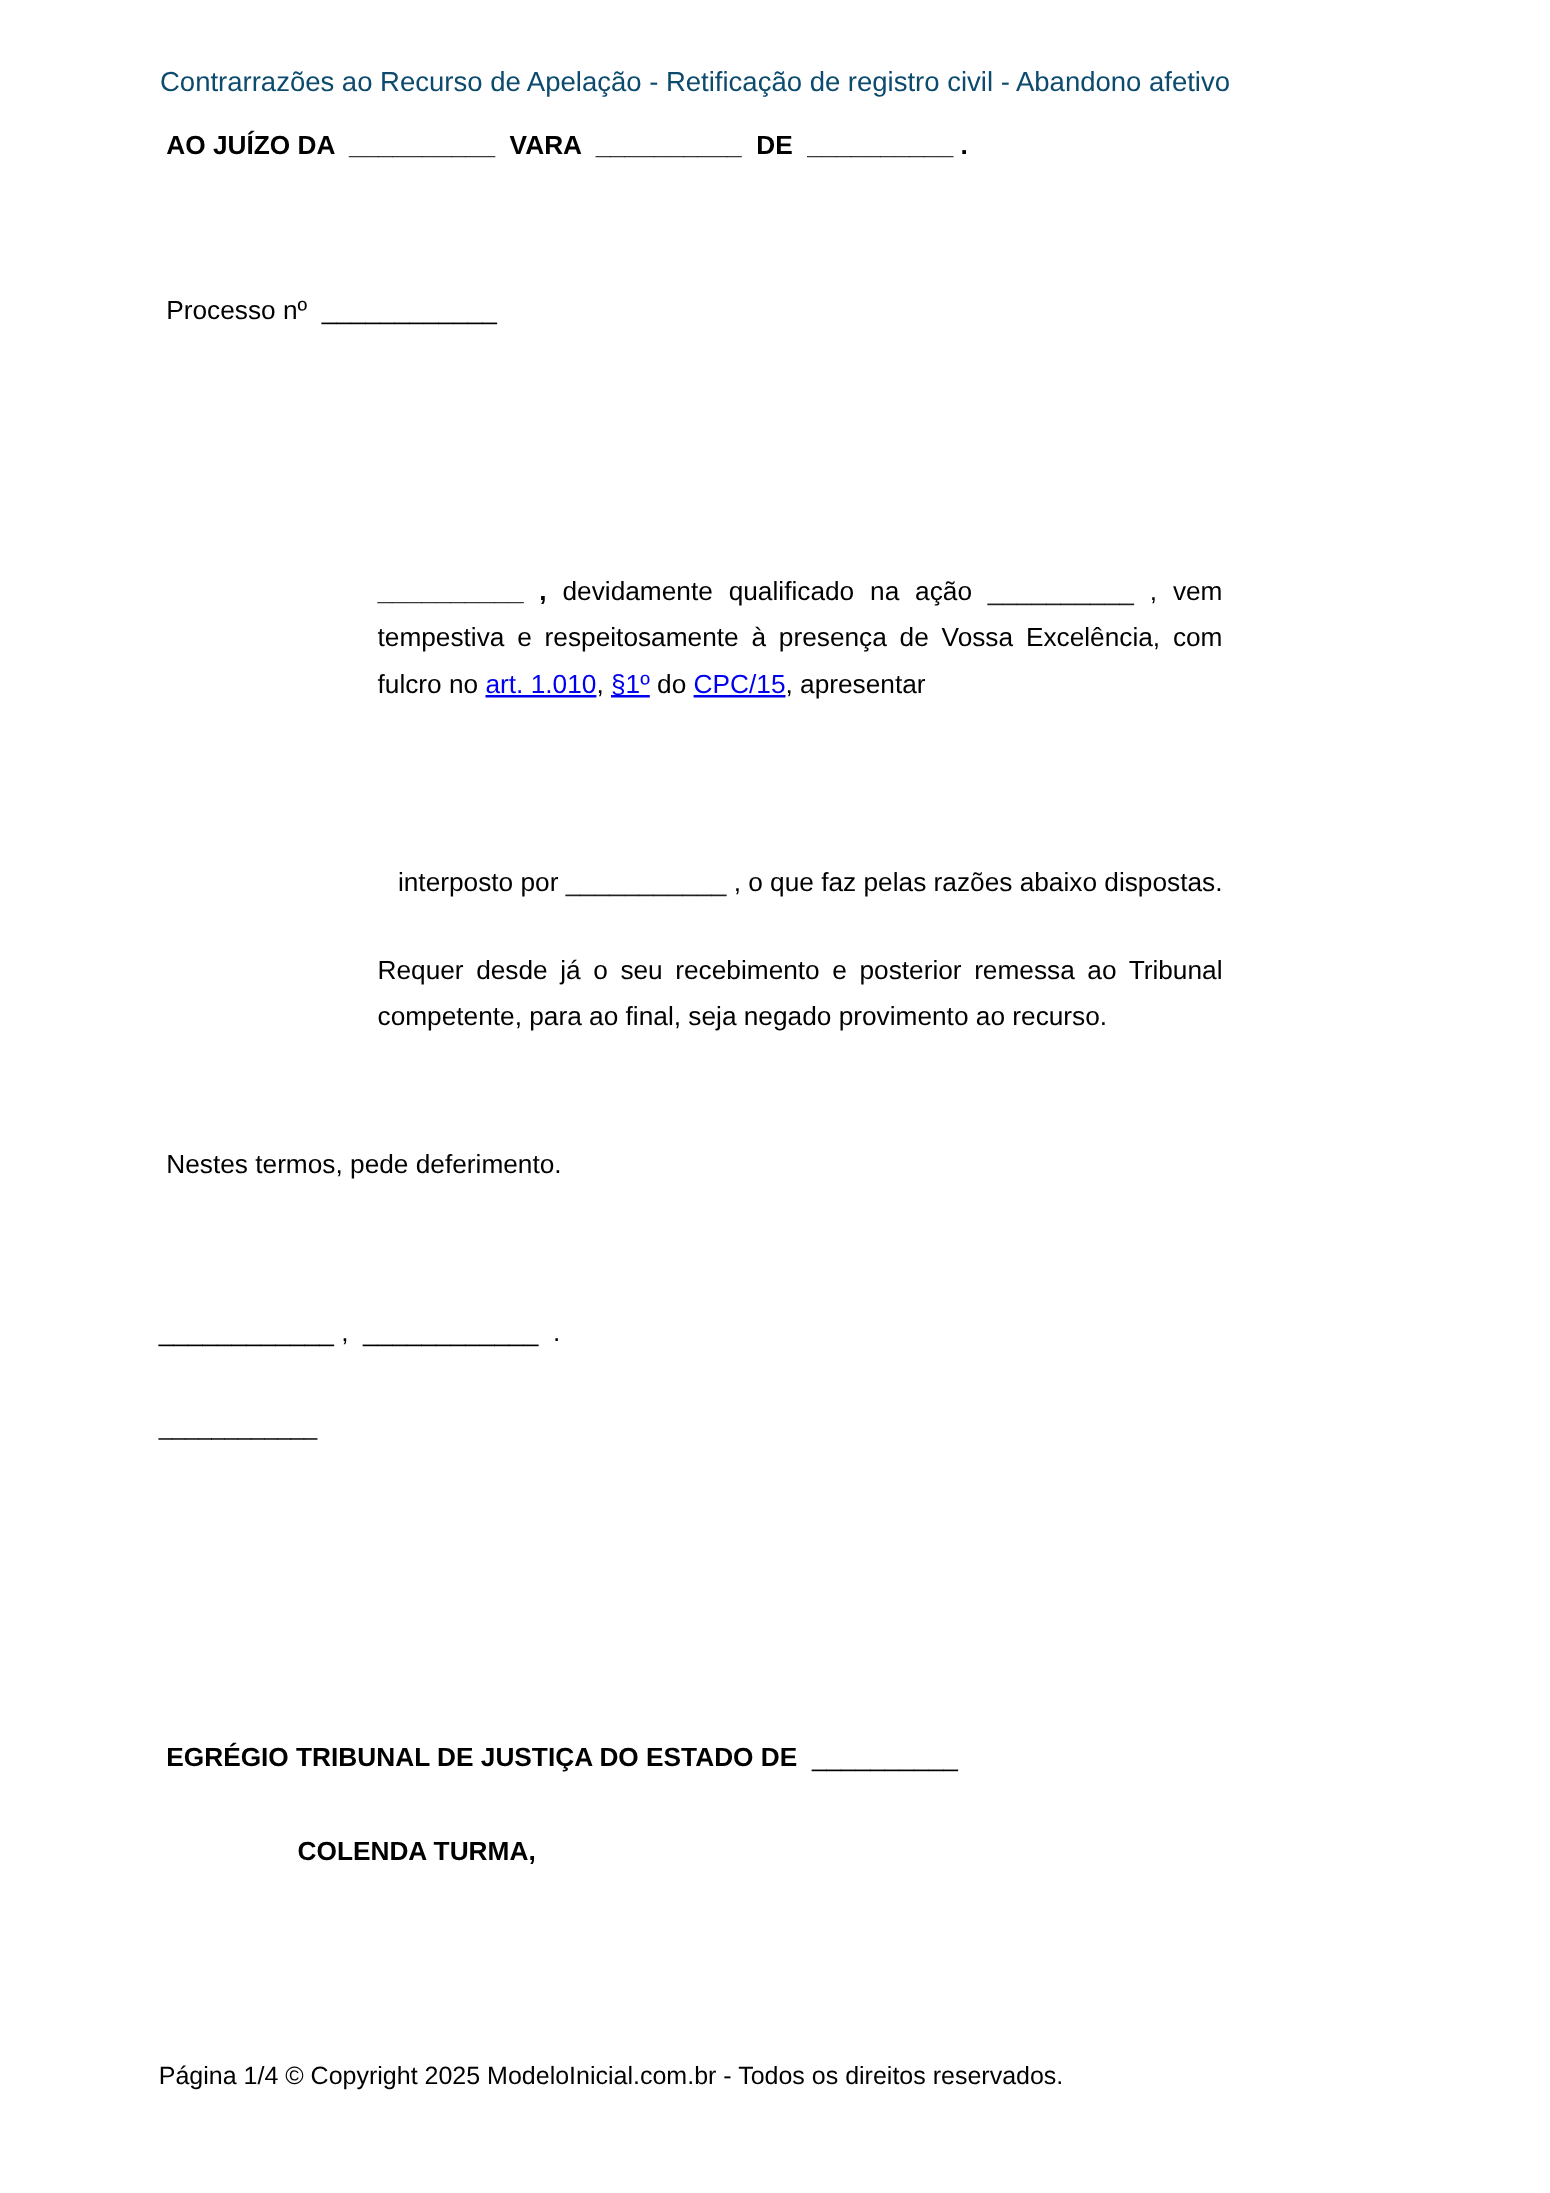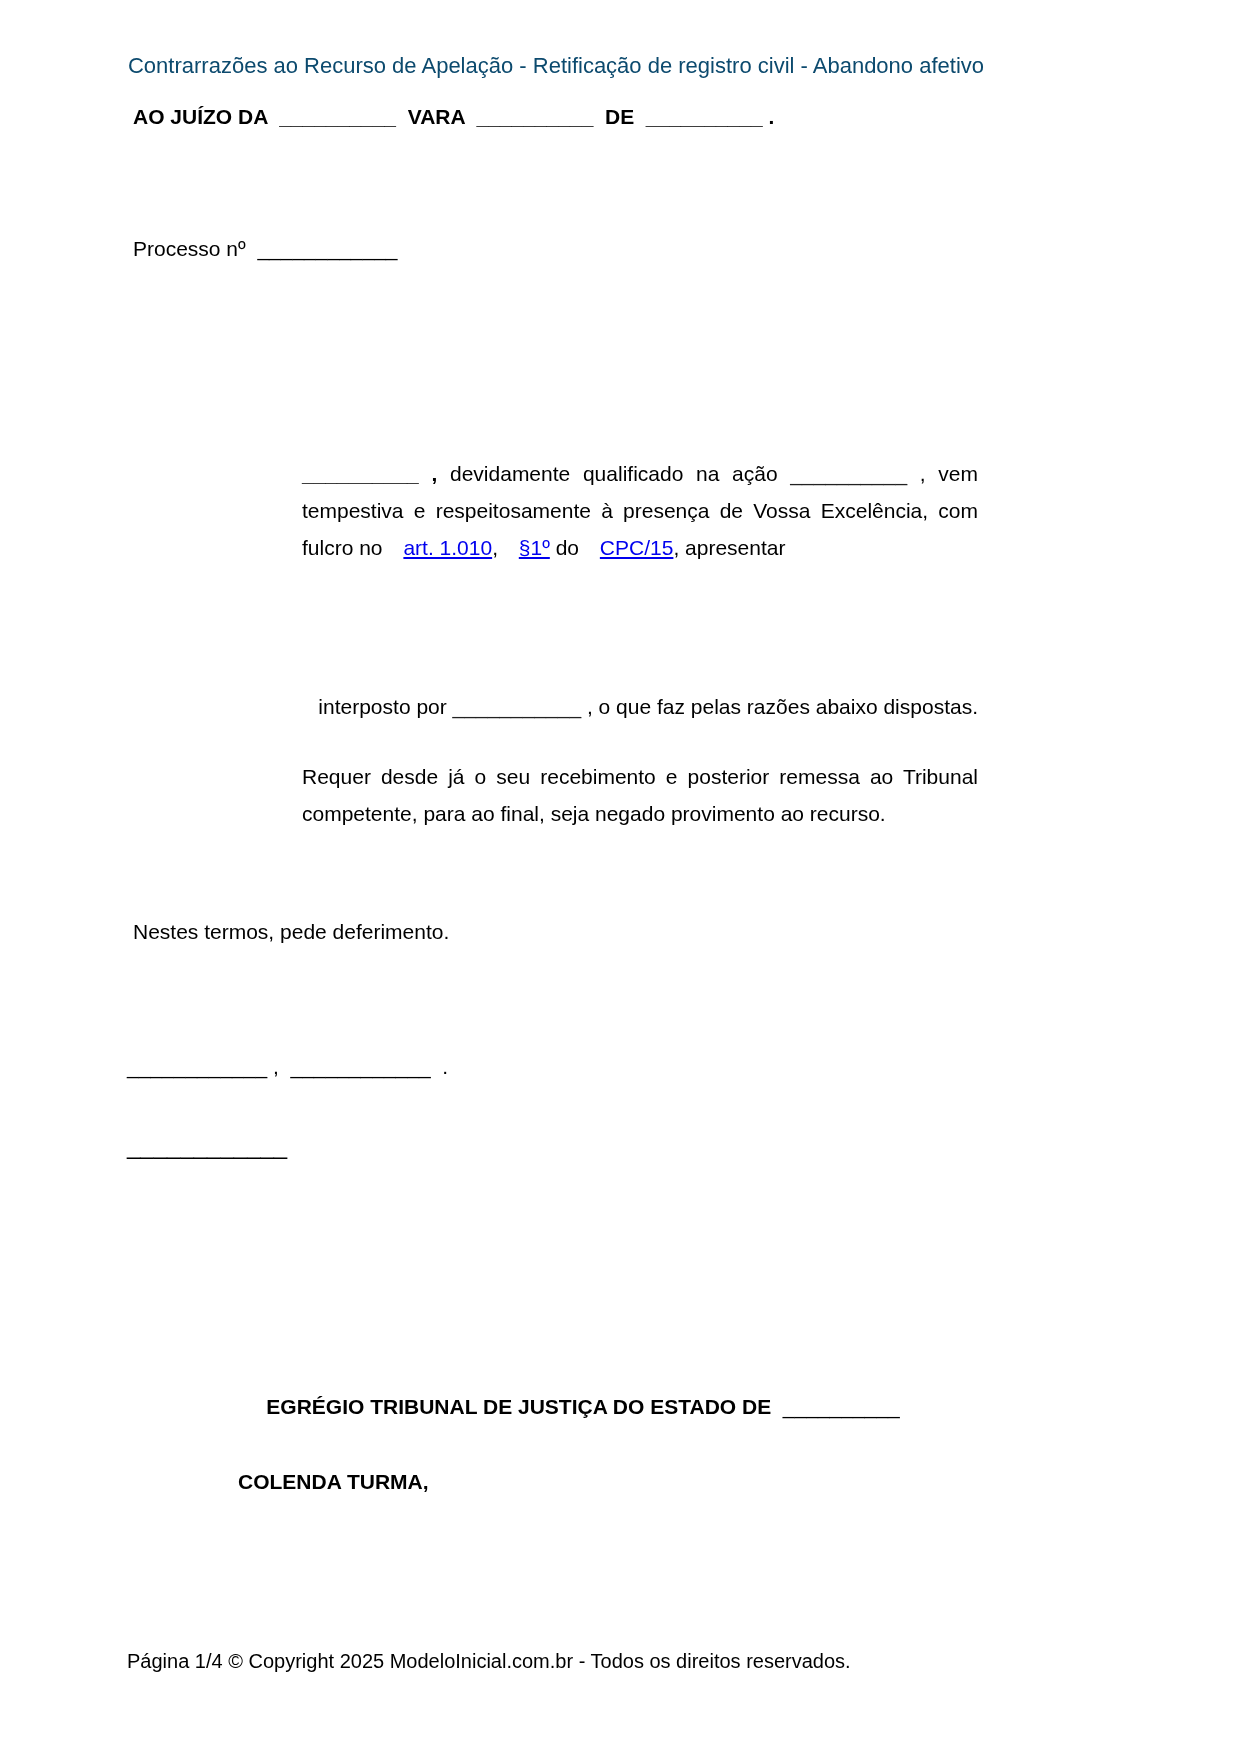--- a/index.html
+++ b/index.html
@@ -32,29 +32,29 @@
   }
   .intro { top: 455px; }
   .heading {
     top: 585px; left: 302px; width: 676px;
     font-size: 21px; line-height: 34px; font-weight: bold; text-align: center;
   }
   .interposto { top: 688px; text-align: right; }
   .requer { top: 758px; }
   .nestes { top: 920px; left: 133px; font-size: 21px; }
   .sig-city-date { top: 1055px; font-size: 21px; white-space: pre-wrap; }
-  .sig-name { top: 1132px; font-size: 24px; white-space: pre-wrap; }
+  .sig-name { top: 1132px; font-size: 19px; white-space: pre-wrap; }
   .egregio {
     top: 1395px; left: 133px; width: 900px;
-    font-size: 21px; font-weight: bold; white-space: pre-wrap; text-align: center;
+    font-size: 21px; font-weight: bold; white-space: pre-wrap;
   }
   .egregio .blank { font-weight: normal; }
   .colenda { top: 1470px; left: 238px; font-size: 21px; font-weight: bold; }
   .footer { top: 1650px; font-size: 20px; color: #000; }
-  a.doc-link { color: #0000EE; text-decoration: underline; cursor: pointer; margin-left: 15px; }
+  a.doc-link { color: #0000EE; text-decoration: underline; cursor: pointer; }
   .blank-soft { color: #222222; }
 </style>
 </head>
 <body>
 
 <div class="abs title-clip">Contrarrazões ao Recurso de Apelação - Retificação de registro civil - Abandono afetivo</div>
 
 <div class="abs addressing">AO JUÍZO DA  __________  VARA  __________  DE  __________ .</div>
 
 <div class="abs processo">Processo nº  ____________</div>

